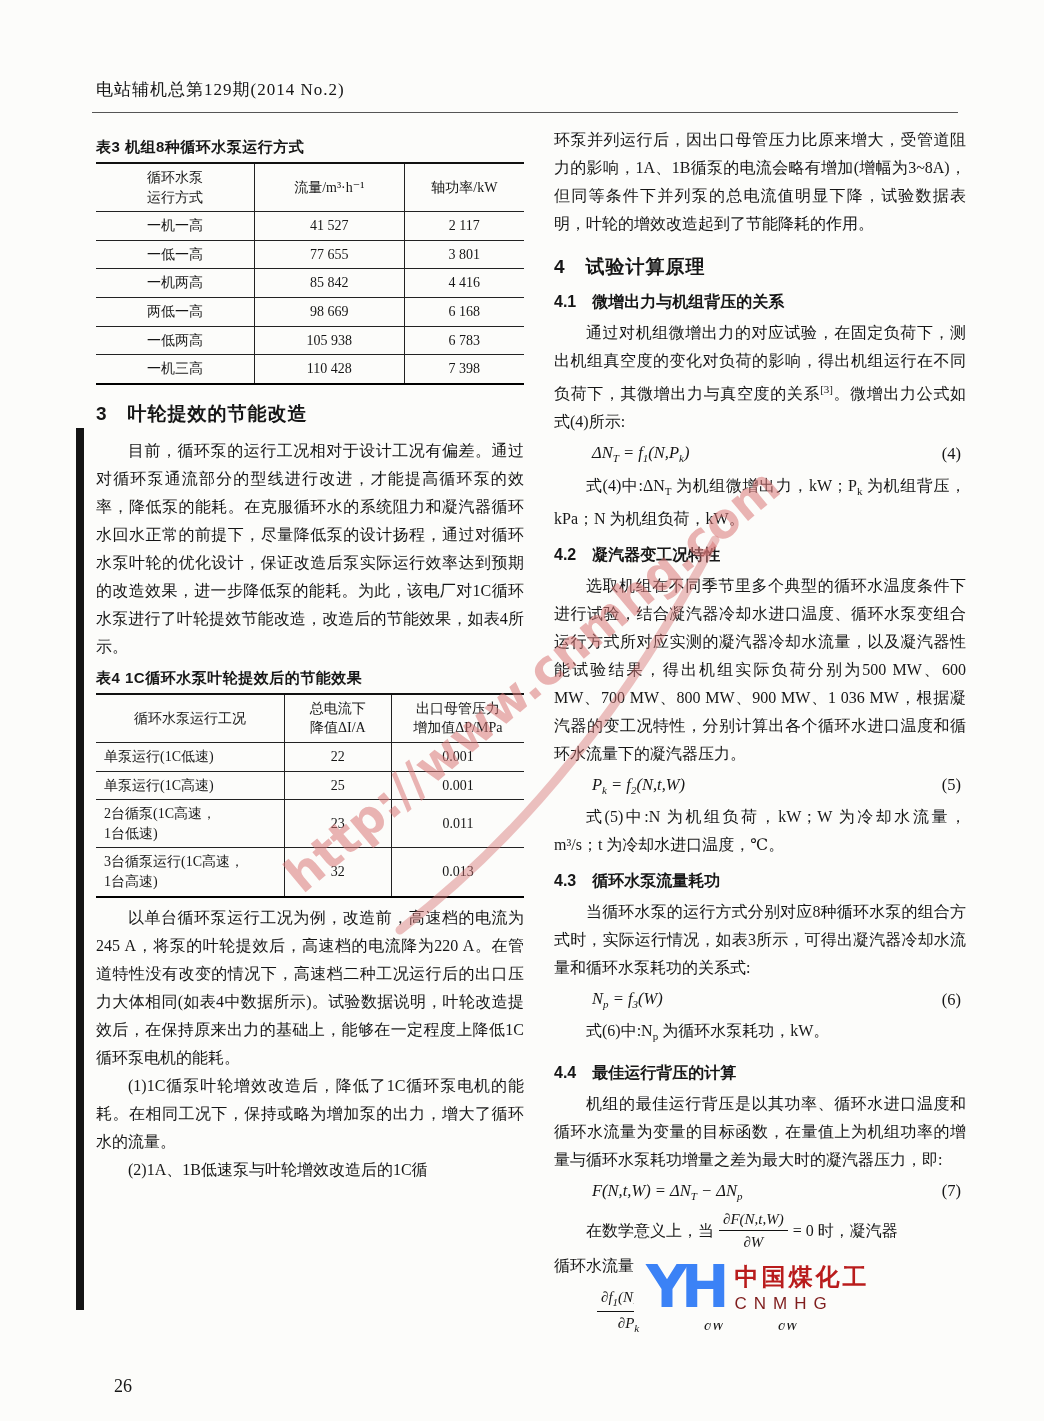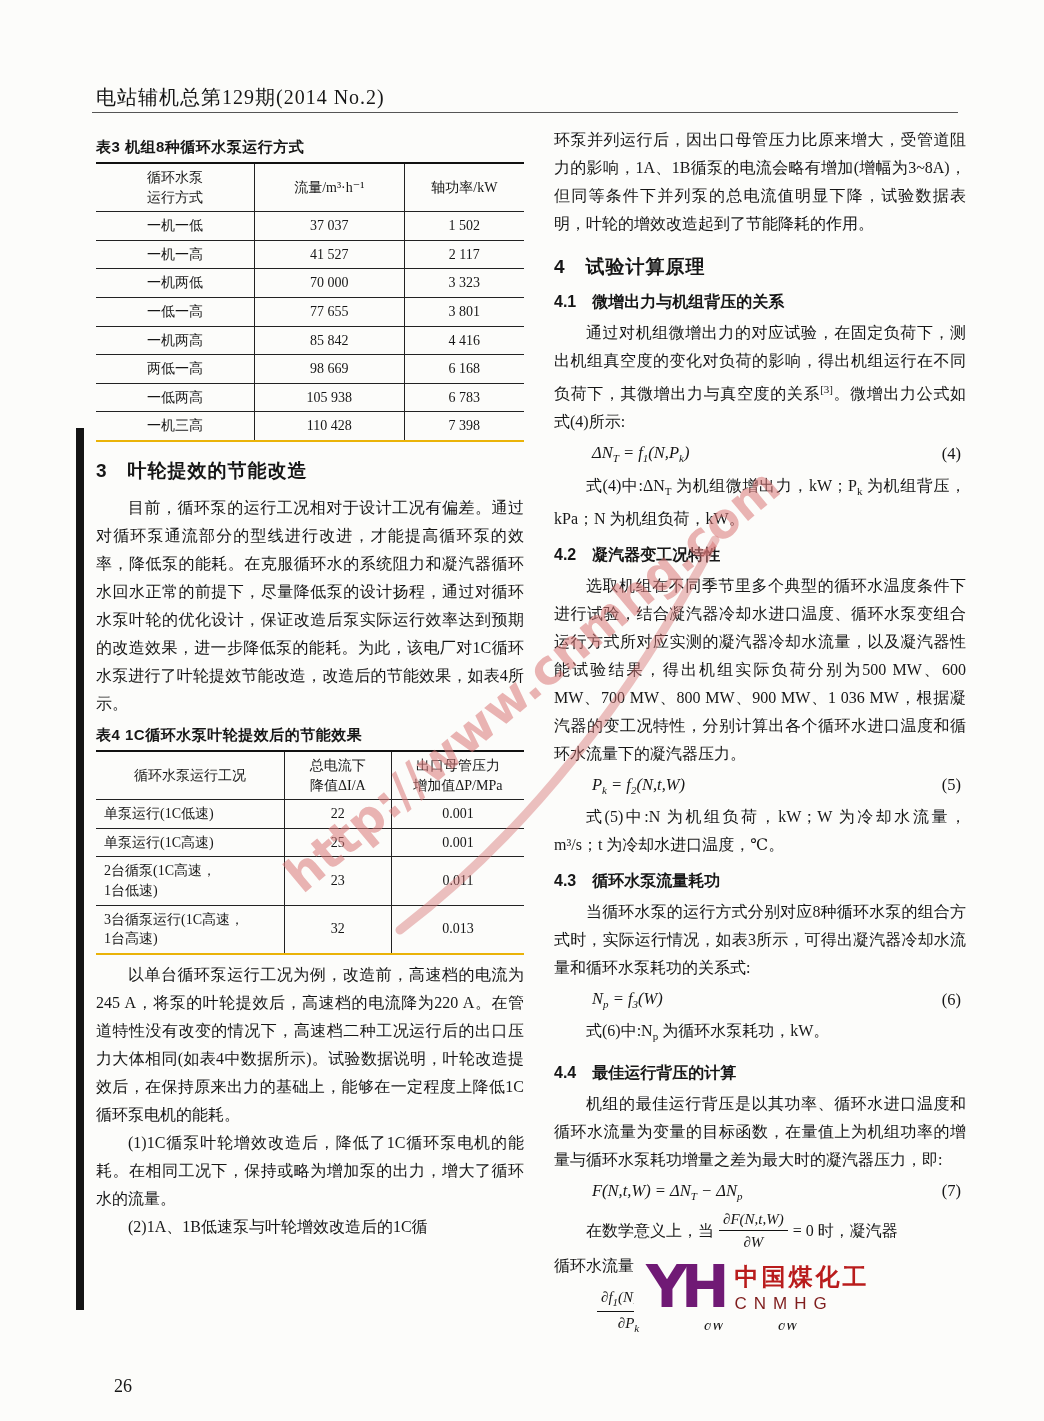--- a/index.html
+++ b/index.html
@@ -2,40 +2,40 @@
 <html><head>
 <meta charset="utf-8">
 <style>
   * { margin:0; padding:0; box-sizing:border-box; }
   html,body { background:#9a9a9a; }
   .page {
     position:relative; width:1044px; height:1421px; margin:0 auto;
     background:#fcfcfa; overflow:hidden; color:#161616;
     font-family:"Liberation Serif","DejaVu Serif",serif;
   }
-  .journal-header { position:absolute; left:96px; top:84px; font-size:20px; letter-spacing:1px; }
+  .journal-header { position:absolute; left:96px; top:78px; font-size:17px; letter-spacing:1px; }
   .header-rule { position:absolute; left:92px; top:112px; width:866px; height:1px; background:#555; }
   .scan-bar { position:absolute; left:76px; top:428px; width:8px; height:882px; background:#141414; }
   .page-num { position:absolute; left:114px; top:1376px; font-size:18px; }
 
   .col { position:absolute; }
   .col-left  { left:96px;  top:130px; width:428px; }
   .col-right { left:554px; top:126px; width:412px; }
 
   .tbl-caption {
     font-family:"Liberation Sans","DejaVu Sans",sans-serif;
     font-weight:bold; font-size:15px; margin:8px 0 5px; letter-spacing:0.5px;
   }
   .data-table { width:100%; border-collapse:collapse; font-size:14px; line-height:1.4; margin-bottom:6px; }
   .data-table th, .data-table td {
     border-top:1px solid #222; padding:4px 4px; text-align:center;
     white-space:pre-line; font-weight:normal; vertical-align:middle;
   }
   .data-table thead th { border-top:2px solid #111; }
-  .data-table tbody tr:last-child td { border-bottom:2px solid #eab308; }
+  .data-table tbody tr:last-child td { border-bottom:2px solid #000000; }
   .data-table th + th, .data-table td + td { border-left:1px solid #222; }
   .t4 tbody td:first-child { text-align:left; padding-left:8px; }
 
   .sec-h {
     font-family:"Liberation Sans","DejaVu Sans",sans-serif;
     font-size:19px; font-weight:bold; margin:16px 0 10px; letter-spacing:1px;
   }
   .sub-h {
     font-family:"Liberation Sans","DejaVu Sans",sans-serif;
     font-size:16px; font-weight:bold; margin:12px 0 6px;
@@ -66,21 +66,21 @@
   .watermark-swoosh { position:absolute; left:0; top:0; z-index:5; pointer-events:none; }
 
   .brand-logo {
     position:absolute; left:634px; top:1254px; z-index:6;
     display:flex; align-items:center; gap:12px;
     background:#fcfcfa; padding:6px 12px 8px;
   }
   .brand-mark {
     font-family:"DejaVu Sans","Liberation Sans",sans-serif;
     font-size:58px; font-weight:bold; line-height:0.95;
-    color:#701a75; letter-spacing:-7px;
+    color:#3b82f6; letter-spacing:-7px;
   }
   .brand-text { display:flex; flex-direction:column; }
   .brand-cn {
     font-family:"Liberation Sans","DejaVu Sans",sans-serif;
     font-size:24px; font-weight:bold; color:#b91c1c; letter-spacing:3px;
   }
   .brand-en {
     font-family:"Liberation Sans","DejaVu Sans",sans-serif;
     font-size:17px; color:#7f1d1d; letter-spacing:7px; margin-top:1px;
   }
@@ -101,33 +101,23 @@
       <thead>
         <tr>
           <th style="width:37%">循环水泵
 运行方式</th>
           <th style="width:35%">流量/m³·h⁻¹</th>
           <th>轴功率/kW</th>
         </tr>
       </thead>
       <tbody>
         <tr>
-            <td>一机一低</td>
-            <td>37 037</td>
-            <td>1 502</td>
-          </tr>
-        <tr>
             <td>一机一高</td>
             <td>41 527</td>
             <td>2 117</td>
-          </tr>
-        <tr>
-            <td>一机两低</td>
-            <td>70 000</td>
-            <td>3 323</td>
           </tr>
         <tr>
             <td>一低一高</td>
             <td>77 655</td>
             <td>3 801</td>
           </tr>
         <tr>
             <td>一机两高</td>
             <td>85 842</td>
             <td>4 416</td>

